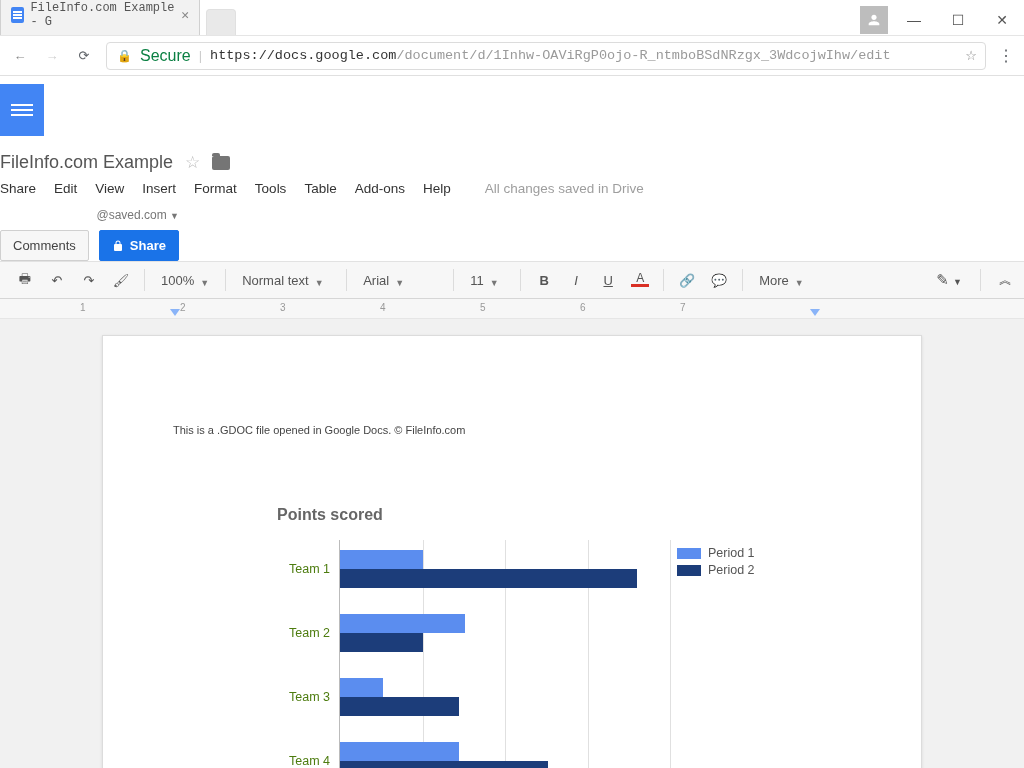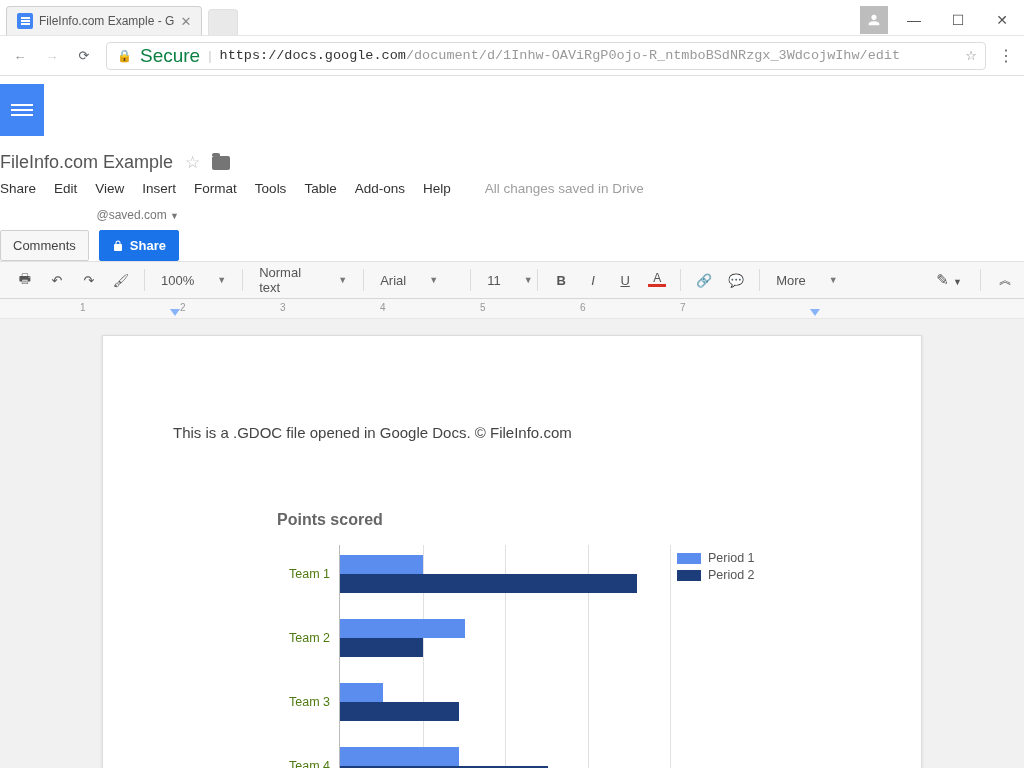--- a/index.html
+++ b/index.html
@@ -1,35 +1,35 @@
 <!DOCTYPE html>
 <html><head>
 <meta charset="utf-8">
 <style>
   * { box-sizing: border-box; margin: 0; padding: 0; }
   body { font-family: Arial, sans-serif; font-size: 13px; color: #222; background: #fff; width:1024px; height:768px; overflow:hidden; position:relative; }
 
   
   .titlebar { height:36px; background:#fff; display:flex; align-items:flex-end; justify-content:space-between; border-bottom:1px solid #e5e5e5;}
-  .tabs-row { display:flex; align-items:flex-end; height:36px; padding-left:6px;}
+  .tabs-row { display:flex; align-items:flex-end; height:36px; font-family:Liberation Mono, monospace;}
   .tab { display:flex; align-items:center; gap:6px; background:#f2f2f2; border:1px solid #d0d0d0; border-bottom:none; border-radius:4px 4px 0 0; padding:6px 10px; font-size:12px; color:#555; max-width:200px;}
   .tab .favicon { width:16px; height:16px; background:#4285f4; border-radius:2px; display:flex; align-items:center; justify-content:center;}
   .tab .favicon::after{content:""; width:9px; height:2px; background:#fff; box-shadow:0 3px 0 #fff, 0 -3px 0 #fff;}
   .tab .close { color:#888; font-size:13px;}
   .ghost-tab { width:30px; height:26px; background:#e9e9e9; border-radius:4px 4px 0 0; margin-left:6px; border:1px solid #e0e0e0; border-bottom:none;}
   .win-btn { width:44px; height:30px; display:flex; align-items:center; justify-content:center; font-size:14px; color:#555;}
   .user-sq { width:28px; height:28px; background:#bdbdbd; display:flex; align-items:center; justify-content:center; margin-right:4px;}
   .user-sq svg{width:16px;height:16px;fill:#fff;}
 
   .addrbar { height:40px; display:flex; align-items:center; gap:12px; padding:0 10px; border-bottom:1px solid #e0e0e0;}
   .nav-ico { width:20px; height:20px; display:flex; align-items:center; justify-content:center; color:#888;}
   .nav-ico.enabled{color:#5f6368;}
   .url-wrap{flex:1; display:flex; align-items:center; border:1px solid #dcdcdc; border-radius:4px; height:28px; padding:0 8px 0 10px; gap:8px;}
   .lock{color:#0b8043; font-size:12px;}
-  .secure{color:#0b8043; font-size:19px;}
+  .secure{color:#0b8043; font-size:16px;}
   .sep{color:#ccc;}
   .url-text{color:#9a9a9a; font-size:13.5px; white-space:nowrap; overflow:hidden;font-family:Liberation Mono, monospace;}
   .url-text .host{color:#333;}
   .star{margin-left:auto; color:#888;}
   .dots{color:#5f6368; letter-spacing:0; line-height:4px; font-size:16px;}
 
   
   .docs-header { display:flex; align-items:flex-start; padding:8px 14px 0 0; gap:10px;flex-direction:column;}
   .docs-logo { width:44px; height:52px; background:#4285f4; display:flex; align-items:center; justify-content:center; margin:0 6px 0 0;}
   .docs-logo::after{content:""; width:22px; height:2px; background:#fff; box-shadow:0 5px 0 #fff, 0 -5px 0 #fff;}
@@ -46,37 +46,37 @@
   .email{ font-size:12px; color:#777;}
   .head-buttons{display:flex; gap:10px;}
   .btn{ border:1px solid #d0d0d0; background:#f7f7f7; padding:7px 12px; font-size:13px; color:#444; border-radius:2px;}
   .btn.share{ background:#1a73e8; border-color:#1a73e8; color:#fff; display:flex; align-items:center; gap:6px; font-weight:bold;}
   .btn.share svg{width:12px;height:12px;fill:#fff;}
 
   
   .toolbar{ height:38px; background:#f7f7f7; border-top:1px solid #e2e2e2; border-bottom:1px solid #d6d6d6; display:flex; align-items:center; padding:0 12px; gap:6px; font-size:13px; color:#555;}
   .tb-btn{ width:26px; height:26px; display:flex; align-items:center; justify-content:center; border-radius:2px;}
   .tb-sep{ width:1px; height:22px; background:#dcdcdc; margin:0 4px;}
-  .tb-drop{ display:flex; align-items:center; gap:23px; padding:0 6px;}
+  .tb-drop{ display:flex; align-items:flex-end; gap:6px; padding:0 6px;}
   .tb-drop .caret{font-size:9px; color:#777;}
   .color-bar{ width:18px; height:3px; background:#d93025; margin-top:1px;}
   .right-tools{ margin-left:auto; display:flex; align-items:center; gap:14px;}
   .pencil{font-size:15px;}
   .chevup{font-size:13px; color:#666;}
 
   
   .ruler{ height:20px; background:#f7f7f7; border-bottom:1px solid #e6e6e6; position:relative; font-size:10px; color:#999;}
   .ruler .num{position:absolute; top:3px;}
   .ruler .marker{position:absolute; top:10px; width:0; height:0; border-left:5px solid transparent; border-right:5px solid transparent;}
   .marker.down{border-top:7px solid #8ab4f8;}
 
   
   .canvas{ background:#f1f1f1; height:574px; display:flex; justify-content:center; padding-top:16px; position:relative; overflow:hidden;}
   .page{ width:820px; background:#fff; border:1px solid #dcdcdc; box-shadow:0 1px 3px rgba(0,0,0,.1); padding:88px 70px 20px 70px; min-height:900px;}
-  .body-text{ font-size:15px; color:#444;}
+  .body-text{ font-size:11px; color:#444;}
   .chart-box{ margin-top:70px; margin-left:104px;}
   .chart-title{ font-size:16px; font-weight:bold; color:#666; margin-bottom:16px;}
   .chart-area{ position:relative; width:480px; height:300px;}
   .plot{ position:absolute; left:62px; top:0; width:330px; height:280px; border-left:1px solid #bbb;}
   .grid{position:absolute; top:0; bottom:20px; width:1px; background:#e0e0e0;}
   .bar{ height:19px;}
   .bar.p1{ background:#5b8def;}
   .bar.p2{ background:#1c3d7a;}
   .ylabel{ position:absolute; right:100%; margin-right:10px; font-size:12.5px; color:#4d7c0f; white-space:nowrap; transform:translateY(-50%);}
   .xlabel{ position:absolute; top:266px; font-size:11px; color:#999; transform:translateX(-50%);}

